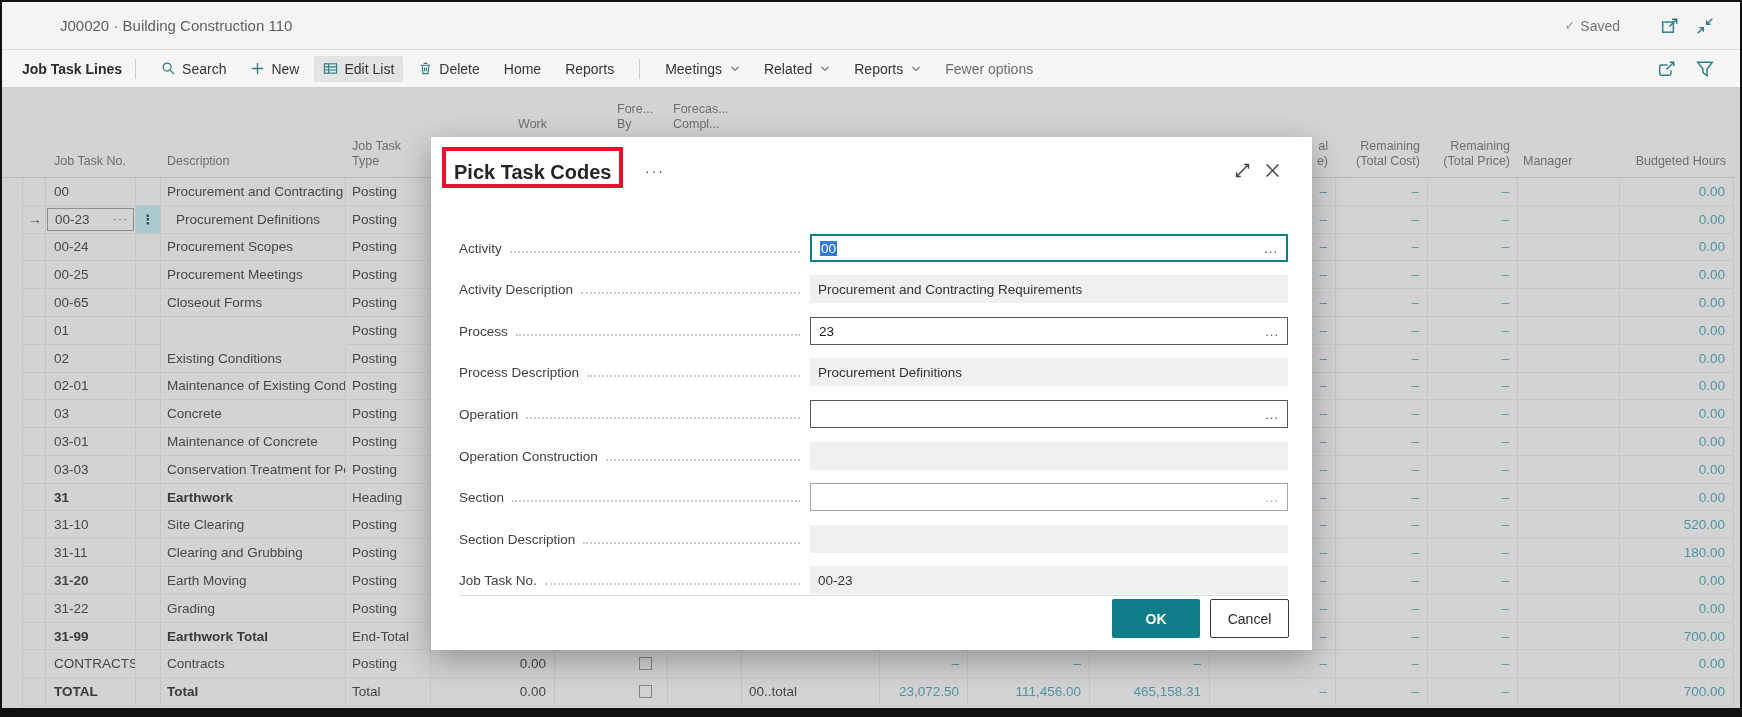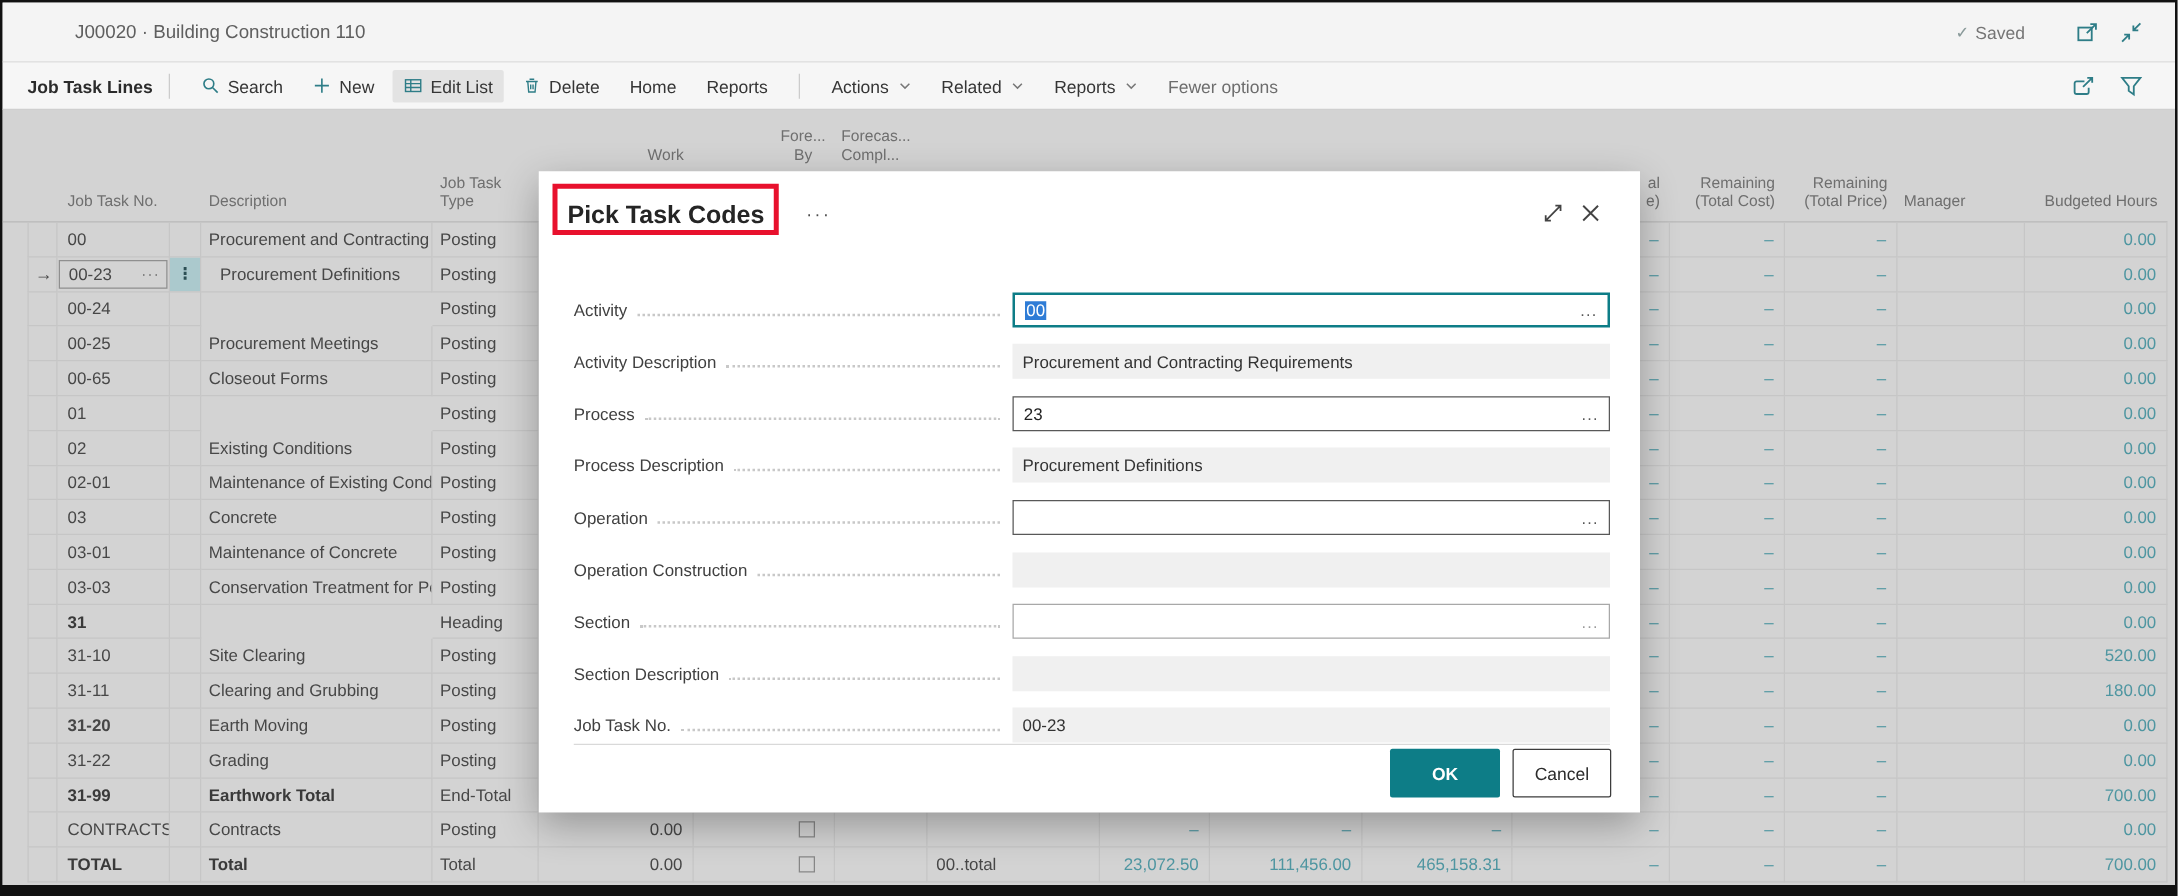--- a/index.html
+++ b/index.html
@@ -144,21 +144,21 @@
             <span>Delete</span>
           </div>
           <div class="titem">
             <span>Home</span>
           </div>
           <div class="titem">
             <span>Reports</span>
           </div>
           <span class="tsep"></span>
           <div class="titem">
-            <span>Actions</span>
+            <span>Meetings</span>
             <span class="chev">
               <svg viewBox="0 0 10 10">
                 <path d="M1.5 3 L5 6.5 L8.5 3" fill="none" stroke="currentColor" stroke-width="1.2"></path>
               </svg>
             </span>
           </div>
           <div class="titem">
             <span>Related</span>
             <span class="chev">
               <svg viewBox="0 0 10 10">
@@ -193,21 +193,21 @@
       </div>
     </div>
 
     <div class="content">
       <div class="thead" id="thead" style="border-bottom:1px solid #b9b9b9;">
           <div class="hcell" style="left: 44px; width: 90px; bottom: 8px; text-align: left; padding-left: 8px; padding-right: 0px;">Job Task No.</div>
           <div class="hcell" style="left: 159px; width: 185px; bottom: 8px; text-align: left; padding-left: 6px; padding-right: 0px;">Description</div>
           <div class="hcell" style="left: 344px; width: 85px; bottom: 8px; text-align: left; padding-left: 6px; padding-right: 0px;">Job Task
 Type</div>
           <div class="hcell" style="left: 429px; width: 124px; bottom: 45px; text-align: right; padding-left: 0px; padding-right: 8px;">Work</div>
-          <div class="hcell" style="left: 553px; width: 113px; bottom: 45px; text-align: center; padding-left: 62px; padding-right: 0px;">Fore...
+          <div class="hcell" style="left: 553px; width: 113px; bottom: 45px; text-align: left; padding-left: 62px; padding-right: 0px;">Fore...
 By</div>
           <div class="hcell" style="left: 666px; width: 74px; bottom: 45px; text-align: left; padding-left: 5px; padding-right: 0px;">Forecas...
 Compl...</div>
           <div class="hcell" style="left: 1208px; width: 126px; bottom: 8px; text-align: right; padding-left: 0px; padding-right: 8px;">al
 e)</div>
           <div class="hcell" style="left: 1334px; width: 92px; bottom: 8px; text-align: right; padding-left: 0px; padding-right: 8px;">Remaining
 (Total Cost)</div>
           <div class="hcell" style="left: 1426px; width: 90px; bottom: 8px; text-align: right; padding-left: 0px; padding-right: 8px;">Remaining
 (Total Price)</div>
           <div class="hcell" style="left: 1516px; width: 102px; bottom: 8px; text-align: left; padding-left: 5px; padding-right: 0px;">Manager</div>
@@ -286,20 +286,23 @@
             <div class="cell r" style="left: 1598px; width: 114px;">
               <span class="teal" style="padding: 0px 8px 0px 0px;">0.00</span>
             </div>
           </div>
           <div class="trow" style="top: 55.58px;">
             <div class="cell first" style="left: 0px; width: 24px;"></div>
             <div class="cell" style="left: 24px; width: 90px;">
               <span style="padding: 0px 0px 0px 8px;">00-24</span>
             </div>
             <div class="cell" style="left: 114px; width: 25px;"></div>
+            <div class="cell" style="left: 139px; width: 185px;">
+              <span style="padding: 0px 0px 0px 6px;">Procurement Scopes</span>
+            </div>
             <div class="cell" style="left: 324px; width: 85px;">
               <span style="padding: 0px 0px 0px 6px;">Posting</span>
             </div>
             <div class="cell r" style="left: 409px; width: 124px;"></div>
             <div class="cell" style="left: 533px; width: 113px;"></div>
             <div class="cell" style="left: 646px; width: 74px;"></div>
             <div class="cell" style="left: 720px; width: 138px;"></div>
             <div class="cell r" style="left: 858px; width: 88px;"></div>
             <div class="cell r" style="left: 946px; width: 122px;"></div>
             <div class="cell r" style="left: 1068px; width: 120px;"></div>
@@ -577,20 +580,23 @@
             <div class="cell r" style="left: 1598px; width: 114px;">
               <span class="teal" style="padding: 0px 8px 0px 0px;">0.00</span>
             </div>
           </div>
           <div class="trow" style="top: 305.69px;">
             <div class="cell first" style="left: 0px; width: 24px;"></div>
             <div class="cell" style="left: 24px; width: 90px;">
               <span class="b" style="padding: 0px 0px 0px 8px;">31</span>
             </div>
             <div class="cell" style="left: 114px; width: 25px;"></div>
+            <div class="cell" style="left: 139px; width: 185px;">
+              <span class="b" style="padding: 0px 0px 0px 6px;">Earthwork</span>
+            </div>
             <div class="cell" style="left: 324px; width: 85px;">
               <span style="padding: 0px 0px 0px 6px;">Heading</span>
             </div>
             <div class="cell r" style="left: 409px; width: 124px;"></div>
             <div class="cell" style="left: 533px; width: 113px;"></div>
             <div class="cell" style="left: 646px; width: 74px;"></div>
             <div class="cell" style="left: 720px; width: 138px;"></div>
             <div class="cell r" style="left: 858px; width: 88px;"></div>
             <div class="cell r" style="left: 946px; width: 122px;"></div>
             <div class="cell r" style="left: 1068px; width: 120px;"></div>

